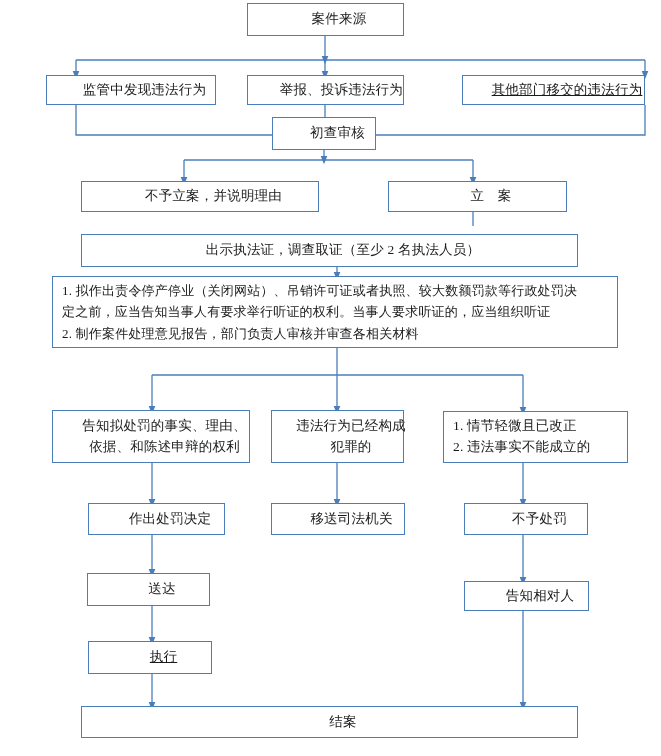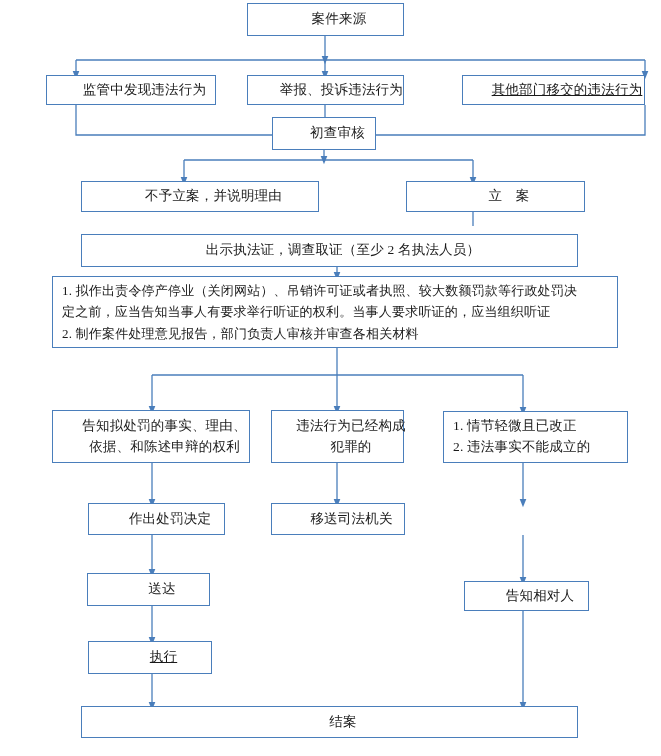--- a/index.html
+++ b/index.html
@@ -126,21 +126,21 @@
   </div>
 
   <div class="node" style="left:272px; top:117px; width:104px; height:33px;">
     <span class="ln">初查审核</span>
   </div>
 
   <div class="node" style="left:81px; top:181px; width:238px; height:31px;">
     <span class="ln">不予立案，并说明理由</span>
   </div>
 
-  <div class="node" style="left:406px; top:181px; width:179px; height:31px;">
+  <div class="node" style="left:388px; top:181px; width:179px; height:31px;">
     <span class="ln">立　案</span>
   </div>
 
   <div class="node" style="left:81px; top:234px; width:497px; height:33px;">
     <span class="ln">出示执法证，调查取证（至少 2 名执法人员）</span>
   </div>
 
   <div class="node multiline leftalign para" style="left:52px; top:276px; width:566px; height:72px;">
     <span class="ln">1. 拟作出责令停产停业（关闭网站）、吊销许可证或者执照、较大数额罚款等行政处罚决</span>
     <span class="ln">定之前，应当告知当事人有要求举行听证的权利。当事人要求听证的，应当组织听证</span>
@@ -163,20 +163,23 @@
   </div>
 
   <div class="node" style="left:88px; top:503px; width:137px; height:32px;text-align:right;">
     <span class="ln">作出处罚决定</span>
   </div>
 
   <div class="node" style="left:271px; top:503px; width:134px; height:32px;">
     <span class="ln">移送司法机关</span>
   </div>
 
+  <div class="node" style="left:464px; top:503px; width:124px; height:32px;">
+    <span class="ln">不予处罚</span>
+  </div>
 
   <div class="node" style="left:87px; top:573px; width:123px; height:33px;">
     <span class="ln">送达</span>
   </div>
 
   <div class="node" style="left:464px; top:581px; width:125px; height:30px;">
     <span class="ln">告知相对人</span>
   </div>
 
   <div class="node" style="left:88px; top:641px; width:124px; height:33px;text-decoration:underline;">

